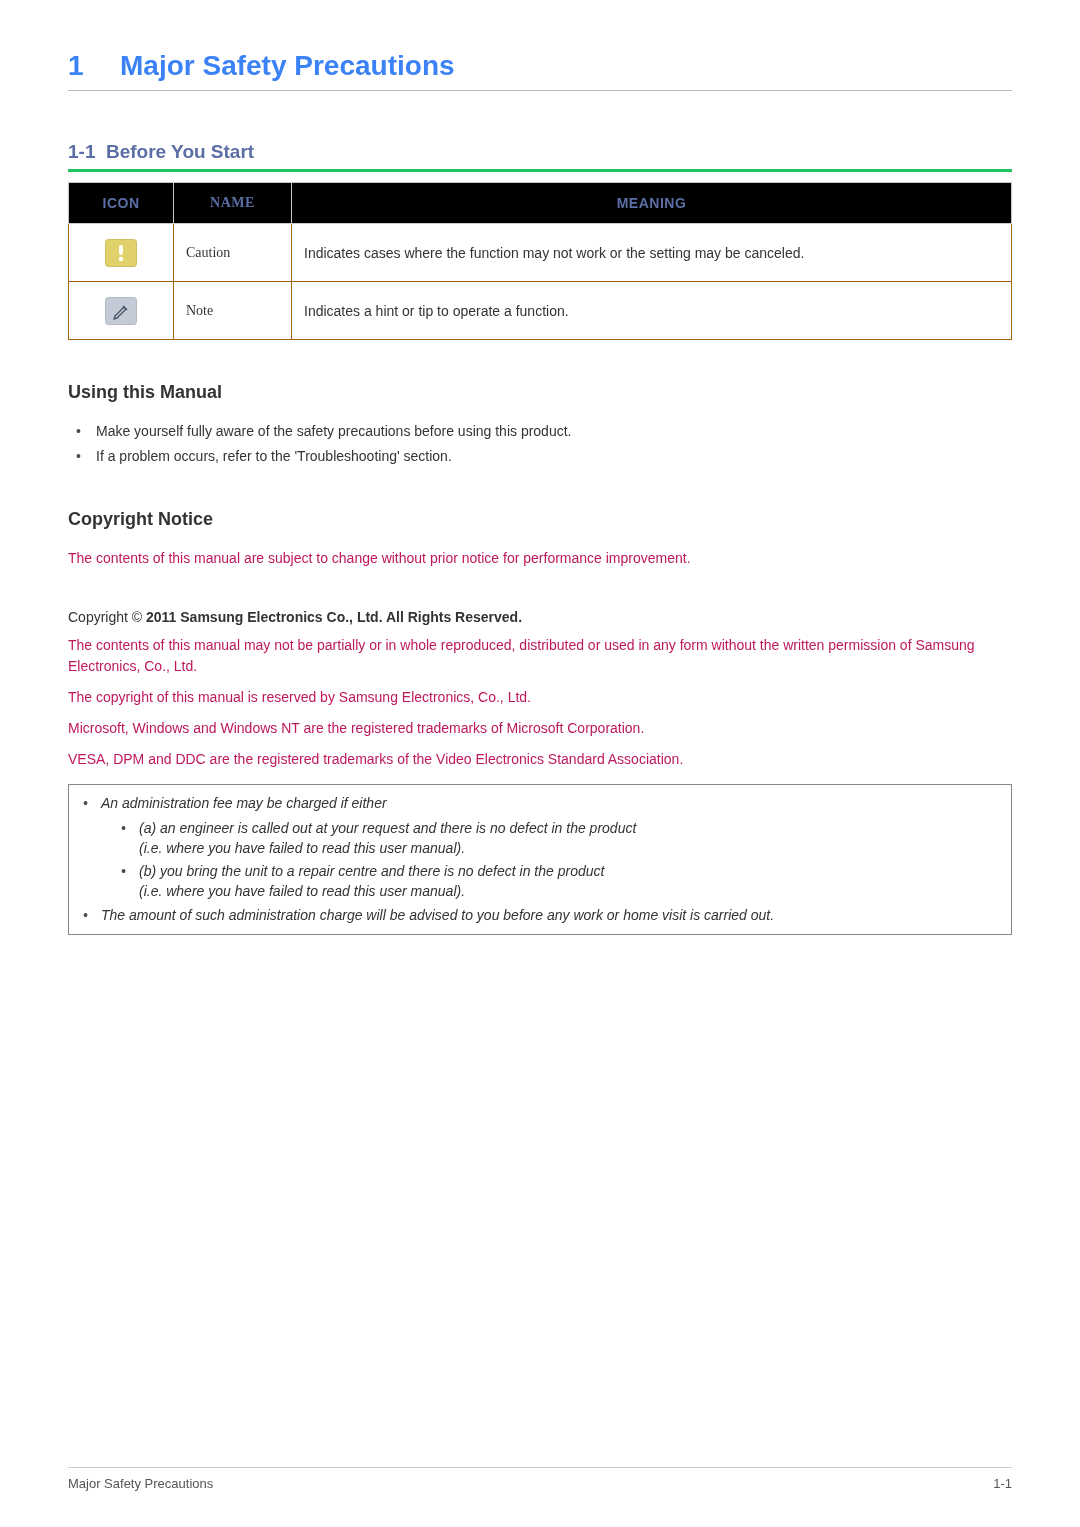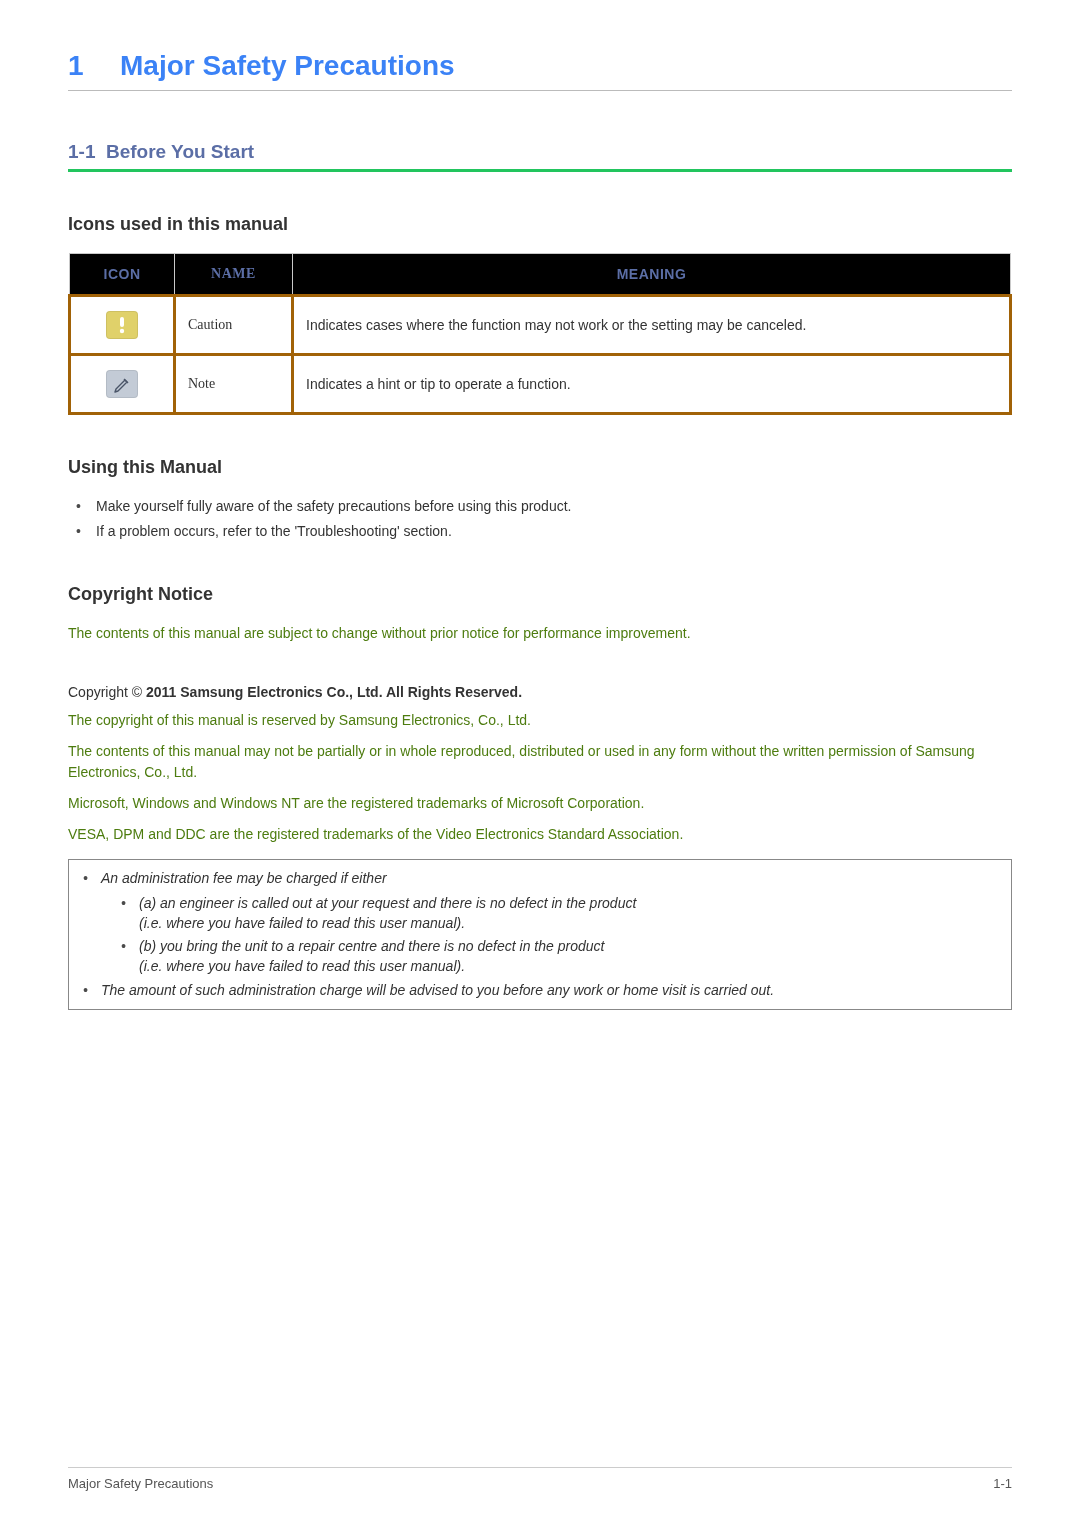--- a/index.html
+++ b/index.html
@@ -53,21 +53,21 @@
   table.icon-table th {
     color: #5b6ea6;
     font-weight: bold;
     text-align: center;
     padding: 12px 8px;
     border: 1px solid #c9c9c9;
     background: #000000;
     letter-spacing: 0.5px;
   }
   table.icon-table td {
-    border: 3px solid #a16207;
+    border: 1px solid #a16207;
     padding: 14px 12px;
     vertical-align: middle;
     color: #333;
     height: 58px;
   }
   .col-icon { width: 105px; text-align: center; }
   .col-name { width: 118px; font-family: Liberation Serif, serif; }
   .icon-badge {
     display: inline-flex;
     align-items: center;
@@ -94,21 +94,21 @@
   ul.bullets > li::before {
     content: "•";
     position: absolute;
     left: 0;
     color: #4a4a4a;
   }
   .para {
     font-size: 14px;
     line-height: 1.5;
     margin: 10px 0;
-    color: #4d7c0f;
+    color: #be185d;
   }
   .copyright-line { font-size: 14px; margin-top: 40px; }
   .copyright-strong { font-weight: bold; }
   .notice-box {
     border: 1px solid #888;
     padding: 6px 4px 6px 4px;
     margin-top: 14px;
     font-size: 14px;
   }
   .notice-box ul.top {
@@ -165,21 +165,20 @@
 <div class="page">
 
   <div class="chapter-heading">
     <span class="chapter-num">1</span><span>Major Safety Precautions</span>
   </div>
 
   <div class="section-heading">
     <span class="section-num">1-1</span><span>Before You Start</span>
   </div>
 
-  <div class="sub-heading">Icons used in this manual</div>
 
   <table class="icon-table">
     <thead>
       <tr>
         <th class="col-icon">ICON</th>
         <th class="col-name">NAME</th>
         <th>MEANING</th>
       </tr>
     </thead>
     <tbody>
@@ -216,22 +215,22 @@
     <li>If a problem occurs, refer to the 'Troubleshooting' section.</li>
   </ul>
 
   <div class="sub-heading">Copyright Notice</div>
   <div class="para">The contents of this manual are subject to change without prior notice for performance improvement.</div>
 
   <div class="copyright-line">
     <span>Copyright © </span><span class="copyright-strong">2011 Samsung Electronics Co., Ltd. All Rights Reserved.</span>
   </div>
 
+  <div class="para">The contents of this manual may not be partially or in whole reproduced, distributed or used in any form without the written permission of Samsung Electronics, Co., Ltd.</div>
   <div class="para">The copyright of this manual is reserved by Samsung Electronics, Co., Ltd.</div>
-  <div class="para">The contents of this manual may not be partially or in whole reproduced, distributed or used in any form without the written permission of Samsung Electronics, Co., Ltd.</div>
   <div class="para">Microsoft, Windows and Windows NT are the registered trademarks of Microsoft Corporation.</div>
   <div class="para">VESA, DPM and DDC are the registered trademarks of the Video Electronics Standard Association.</div>
 
   <div class="notice-box">
     <ul class="top">
       <li>
         <span>An administration fee may be charged if either</span>
         <ul class="sub">
           <li>
             <span>(a) an engineer is called out at your request and there is no defect in the product</span><br>

